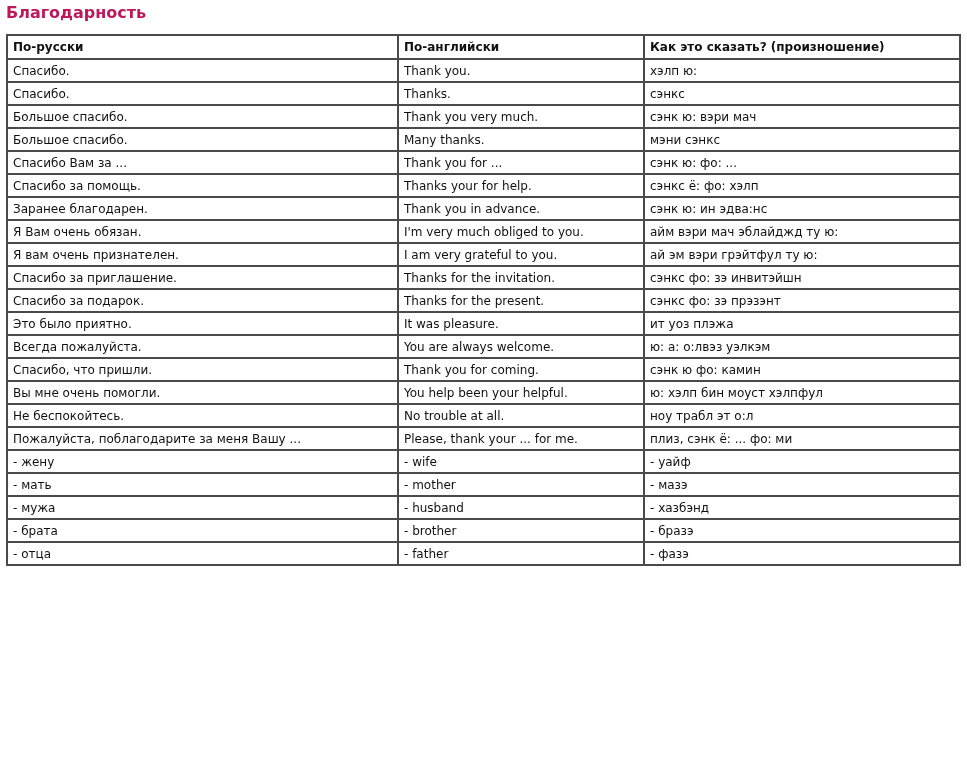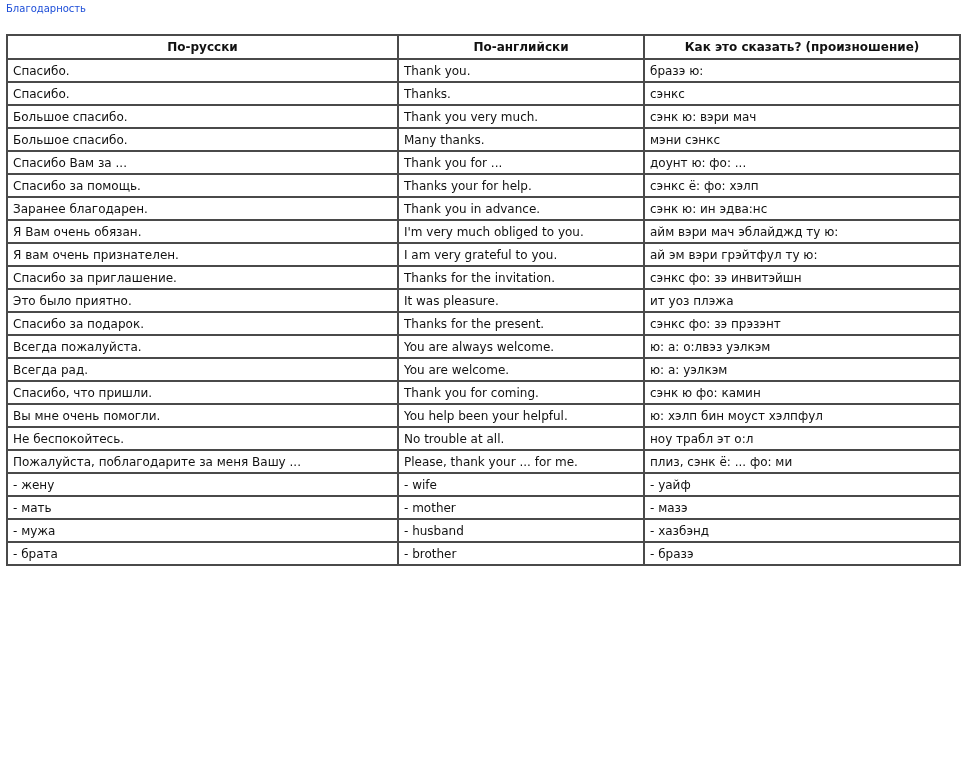--- a/index.html
+++ b/index.html
@@ -2,37 +2,37 @@
 <html><head>
   <meta charset="utf-8">
   <style>
     html, body { margin: 0; padding: 0; background: #ffffff; }
     body {
       width: 967px; height: 767px; overflow: hidden; position: relative;
       font-family: "DejaVu Sans", sans-serif; color: #111;
     }
     .page-title {
       position: absolute; left: 6px; top: 3px;
-      font-size: 10px; font-weight: normal; color: #1d4ed8;
+      font-size: 16px; font-weight: bold; color: #be185d;
     }
     table.phrases {
       position: absolute; left: 6px; top: 34px;
       width: 953px; border-collapse: collapse;
       table-layout: fixed;
       border: 2px solid #4a4a4a;
     }
     table.phrases th, table.phrases td {
       border: 2px solid #4a4a4a;
       font-size: 12px; line-height: 14px;
       padding: 0 5px; height: 21px;
       text-align: left; white-space: nowrap; overflow: hidden;
       vertical-align: middle;
     }
     table.phrases th {
-      text-align: center; font-weight: bold; height: 22px;
+      font-weight: bold; height: 22px;
     }
     col.c1 { width: 391px; }
     col.c2 { width: 246px; }
     col.c3 { width: 316px; }
   </style>
 </head>
 <body>
 
 <div class="page-title">Благодарность</div>
 
@@ -46,41 +46,41 @@
     <tr>
       <th>По-русски</th>
       <th>По-английски</th>
       <th>Как это сказать? (произношение)</th>
     </tr>
   </thead>
   <tbody id="rows">
       <tr>
         <td>Спасибо.</td>
         <td>Thank you.</td>
-        <td>бразэ ю:</td>
+        <td>хэлп ю:</td>
       </tr>
       <tr>
         <td>Спасибо.</td>
         <td>Thanks.</td>
         <td>сэнкс</td>
       </tr>
       <tr>
         <td>Большое спасибо.</td>
         <td>Thank you very much.</td>
         <td>сэнк ю: вэри мач</td>
       </tr>
       <tr>
         <td>Большое спасибо.</td>
         <td>Many thanks.</td>
         <td>мэни сэнкс</td>
       </tr>
       <tr>
         <td>Спасибо Вам за ...</td>
         <td>Thank you for ...</td>
-        <td>доунт ю: фо: ...</td>
+        <td>сэнк ю: фо: ...</td>
       </tr>
       <tr>
         <td>Спасибо за помощь.</td>
         <td>Thanks your for help.</td>
         <td>сэнкс ё: фо: хэлп</td>
       </tr>
       <tr>
         <td>Заранее благодарен.</td>
         <td>Thank you in advance.</td>
         <td>сэнк ю: ин эдва:нс</td>
@@ -94,38 +94,33 @@
         <td>Я вам очень признателен.</td>
         <td>I am very grateful to you.</td>
         <td>ай эм вэри грэйтфул ту ю:</td>
       </tr>
       <tr>
         <td>Спасибо за приглашение.</td>
         <td>Thanks for the invitation.</td>
         <td>сэнкс фо: зэ инвитэйшн</td>
       </tr>
       <tr>
+        <td>Спасибо за подарок.</td>
+        <td>Thanks for the present.</td>
+        <td>сэнкс фо: зэ прэзэнт</td>
+      </tr>
+      <tr>
         <td>Это было приятно.</td>
         <td>It was pleasure.</td>
         <td>ит уоз плэжа</td>
       </tr>
       <tr>
-        <td>Спасибо за подарок.</td>
-        <td>Thanks for the present.</td>
-        <td>сэнкс фо: зэ прэзэнт</td>
-      </tr>
-      <tr>
         <td>Всегда пожалуйста.</td>
         <td>You are always welcome.</td>
         <td>ю: а: о:лвэз уэлкэм</td>
-      </tr>
-      <tr>
-        <td>Всегда рад.</td>
-        <td>You are welcome.</td>
-        <td>ю: а: уэлкэм</td>
       </tr>
       <tr>
         <td>Спасибо, что пришли.</td>
         <td>Thank you for coming.</td>
         <td>сэнк ю фо: камин</td>
       </tr>
       <tr>
         <td>Вы мне очень помогли.</td>
         <td>You help been your helpful.</td>
         <td>ю: хэлп бин моуст хэлпфул</td>
@@ -153,14 +148,19 @@
       <tr>
         <td>- мужа</td>
         <td>- husband</td>
         <td>- хазбэнд</td>
       </tr>
       <tr>
         <td>- брата</td>
         <td>- brother</td>
         <td>- бразэ</td>
       </tr>
+      <tr>
+        <td>- отца</td>
+        <td>- father</td>
+        <td>- фазэ</td>
+      </tr>
     </tbody>
 </table>
 
 </body></html>

